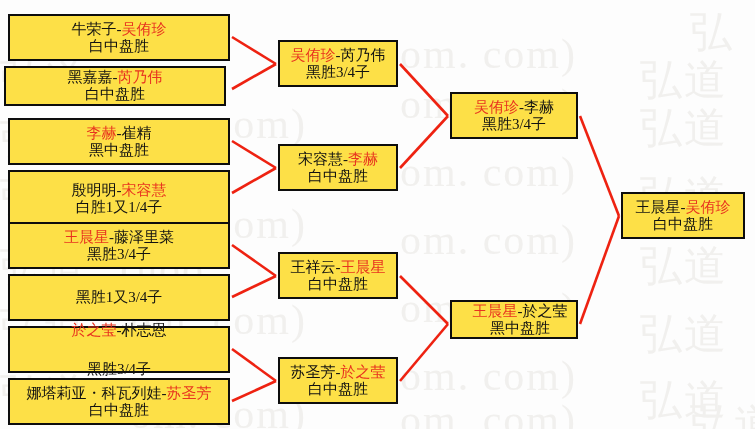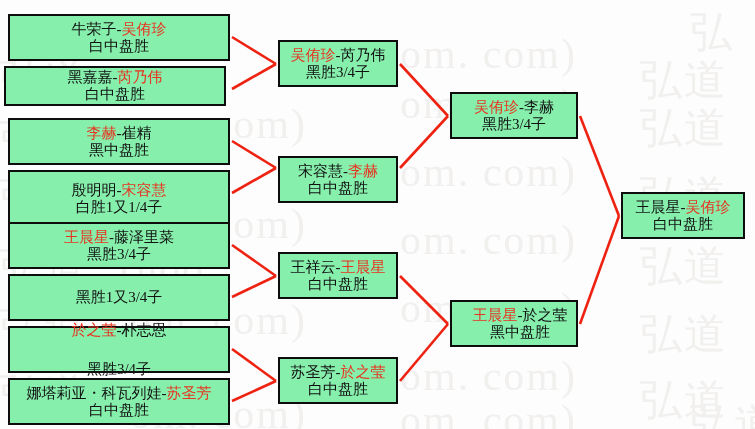--- a/index.html
+++ b/index.html
@@ -36,21 +36,21 @@
     left: 0; top: 0;
     width: 755px;
     height: 429px;
     z-index: 1;
     pointer-events: none;
   }
   .match-box {
     position: absolute;
     box-sizing: border-box;
     border: 2px solid #0d0d0d;
-    background: #86efac;
+    background: #fde047;
     z-index: 2;
     display: flex;
     flex-direction: column;
     align-items: center;
     justify-content: center;
     line-height: 1.12;
   }
   .pairing {
     font-size: 15px;
     white-space: nowrap;
@@ -154,37 +154,37 @@
         <div class="result">黑胜3/4子</div>
       </div>
       <div class="match-box" style="left: 8px; top: 378px; width: 222px; height: 47px; border-color: rgb(13, 13, 13);">
         <div class="pairing"><span class="loser">娜塔莉亚・科瓦列娃</span><span class="dash">-</span><span class="winner">苏圣芳</span></div>
         <div class="result">白中盘胜</div>
       </div>
       <div class="match-box" style="left: 278px; top: 40px; width: 120px; height: 47px; border-color: rgb(13, 13, 13);">
         <div class="pairing"><span class="winner">吴侑珍</span><span class="dash">-</span><span class="loser">芮乃伟</span></div>
         <div class="result">黑胜3/4子</div>
       </div>
-      <div class="match-box" style="left: 278px; top: 144px; width: 120px; height: 47px; border-color: rgb(13, 13, 13); margin-top: 12px;">
+      <div class="match-box" style="left: 278px; top: 144px; width: 120px; height: 47px; border-color: rgb(13, 13, 13);">
         <div class="pairing"><span class="loser">宋容慧</span><span class="dash">-</span><span class="winner">李赫</span></div>
         <div class="result">白中盘胜</div>
       </div>
       <div class="match-box" style="left: 278px; top: 252px; width: 120px; height: 47px; border-color: rgb(13, 13, 13); text-align: center;">
         <div class="pairing"><span class="loser">王祥云</span><span class="dash">-</span><span class="winner">王晨星</span></div>
         <div class="result">白中盘胜</div>
       </div>
       <div class="match-box" style="left: 278px; top: 357px; width: 120px; height: 47px; border-color: rgb(13, 13, 13);">
         <div class="pairing"><span class="loser">苏圣芳</span><span class="dash">-</span><span class="winner">於之莹</span></div>
         <div class="result">白中盘胜</div>
       </div>
       <div class="match-box" style="left: 450px; top: 92px; width: 128px; height: 47px; border-color: rgb(13, 13, 13);">
         <div class="pairing"><span class="winner">吴侑珍</span><span class="dash">-</span><span class="loser">李赫</span></div>
         <div class="result">黑胜3/4子</div>
       </div>
-      <div class="match-box" style="left: 450px; top: 300px; width: 128px; height: 47px; border-color: rgb(13, 13, 13); padding-left: 12px;">
+      <div class="match-box" style="left: 450px; top: 300px; width: 128px; height: 39px; border-color: rgb(13, 13, 13); padding-left: 12px;">
         <div class="pairing"><span class="winner">王晨星</span><span class="dash">-</span><span class="loser">於之莹</span></div>
         <div class="result">黑中盘胜</div>
       </div>
       <div class="match-box" style="left: 621px; top: 192px; width: 124px; height: 47px; border-color: rgb(13, 13, 13);">
         <div class="pairing"><span class="loser">王晨星</span><span class="dash">-</span><span class="winner">吴侑珍</span></div>
         <div class="result">白中盘胜</div>
       </div>
     </div>
 
 </div>

